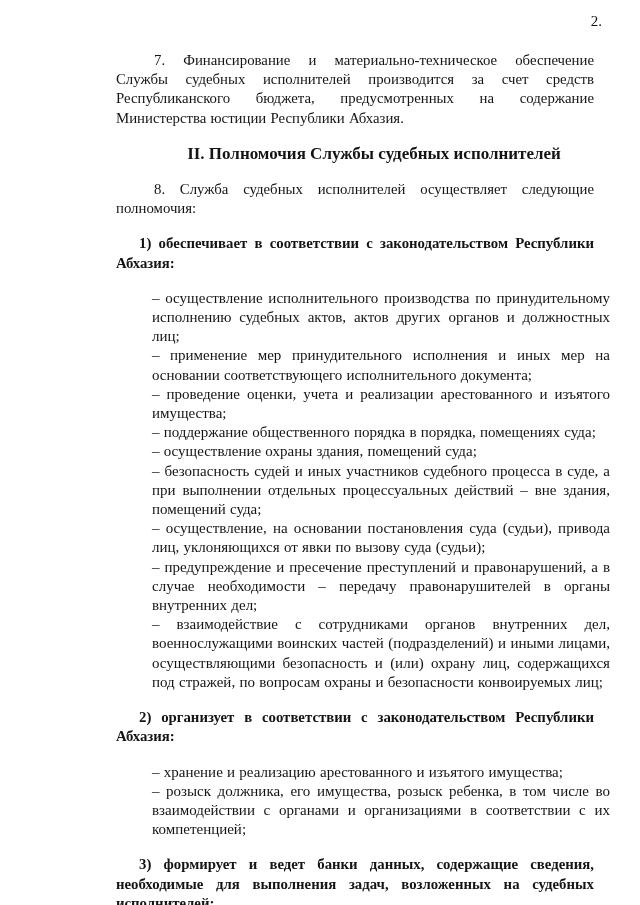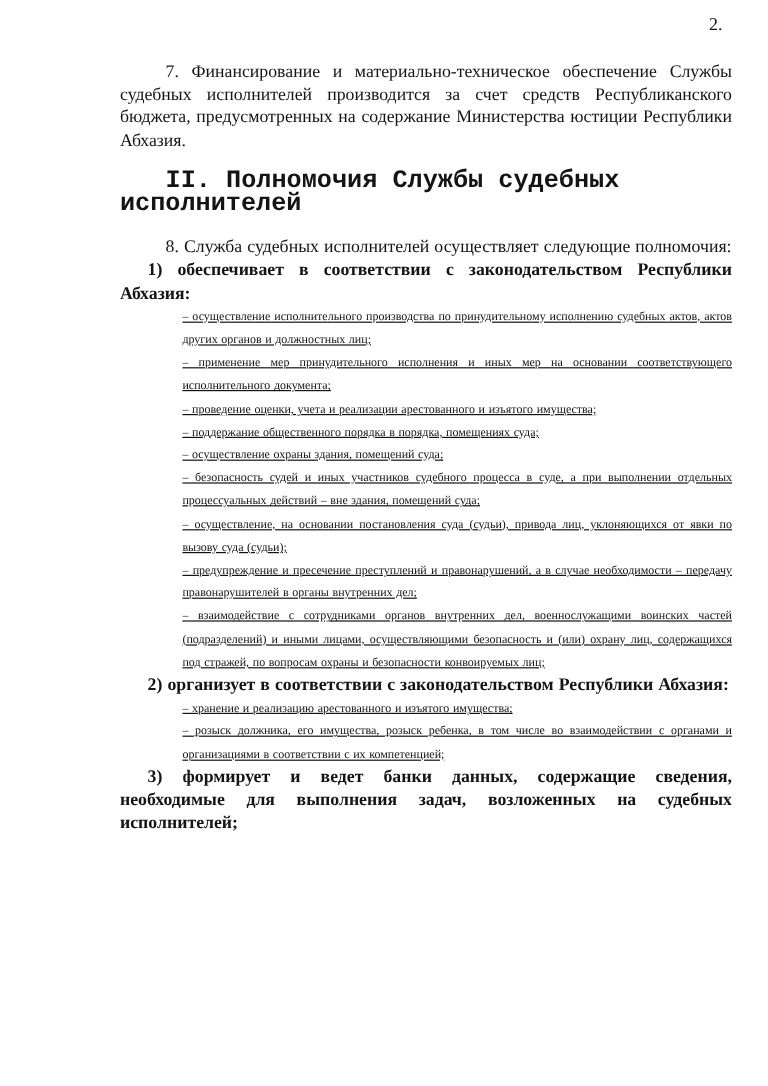--- a/index.html
+++ b/index.html
@@ -22,45 +22,43 @@
       background: #ffffff;
     }
     .page-number {
       text-align: right;
       font-size: 15px;
       line-height: 19px;
       padding-right: 8px;
       margin-bottom: 20px;
     }
     .para {
-      margin: 0;
+      margin: 16px;
       font-size: 14.8px;
       line-height: 19.2px;
       text-align: justify;
       word-spacing: 0.5px;
     }
     .indent-lg { text-indent: 38px; }
     .indent-md { text-indent: 23px; font-weight: bold; }
     .sub {
       margin: 0;
       padding-left: 52px;
-      font-size: 10px;
+      font-size: 15px;
       line-height: 19.2px;
       text-align: justify;
       word-spacing: 0.5px;
-      text-decoration: underline;
     }
     .heading {
       margin: 14px 0 17px 0;
       font-weight: bold;
-      font-size: 21px;
+      font-size: 17px;
       line-height: 19.2px;
       text-indent: 38px;
-      text-align: left;
-      font-family: Liberation Mono, monospace;
+      text-align: center;
     }
   </style>
 </head>
 <body>
 
 <div class="page">
 
   <div class="page-number">2.</div>
 
   <p class="para indent-lg">7. Финансирование и материально-техническое обеспечение Службы судебных исполнителей производится за счет средств Республиканского бюджета, предусмотренных на содержание Министерства юстиции Республики Абхазия.</p>

